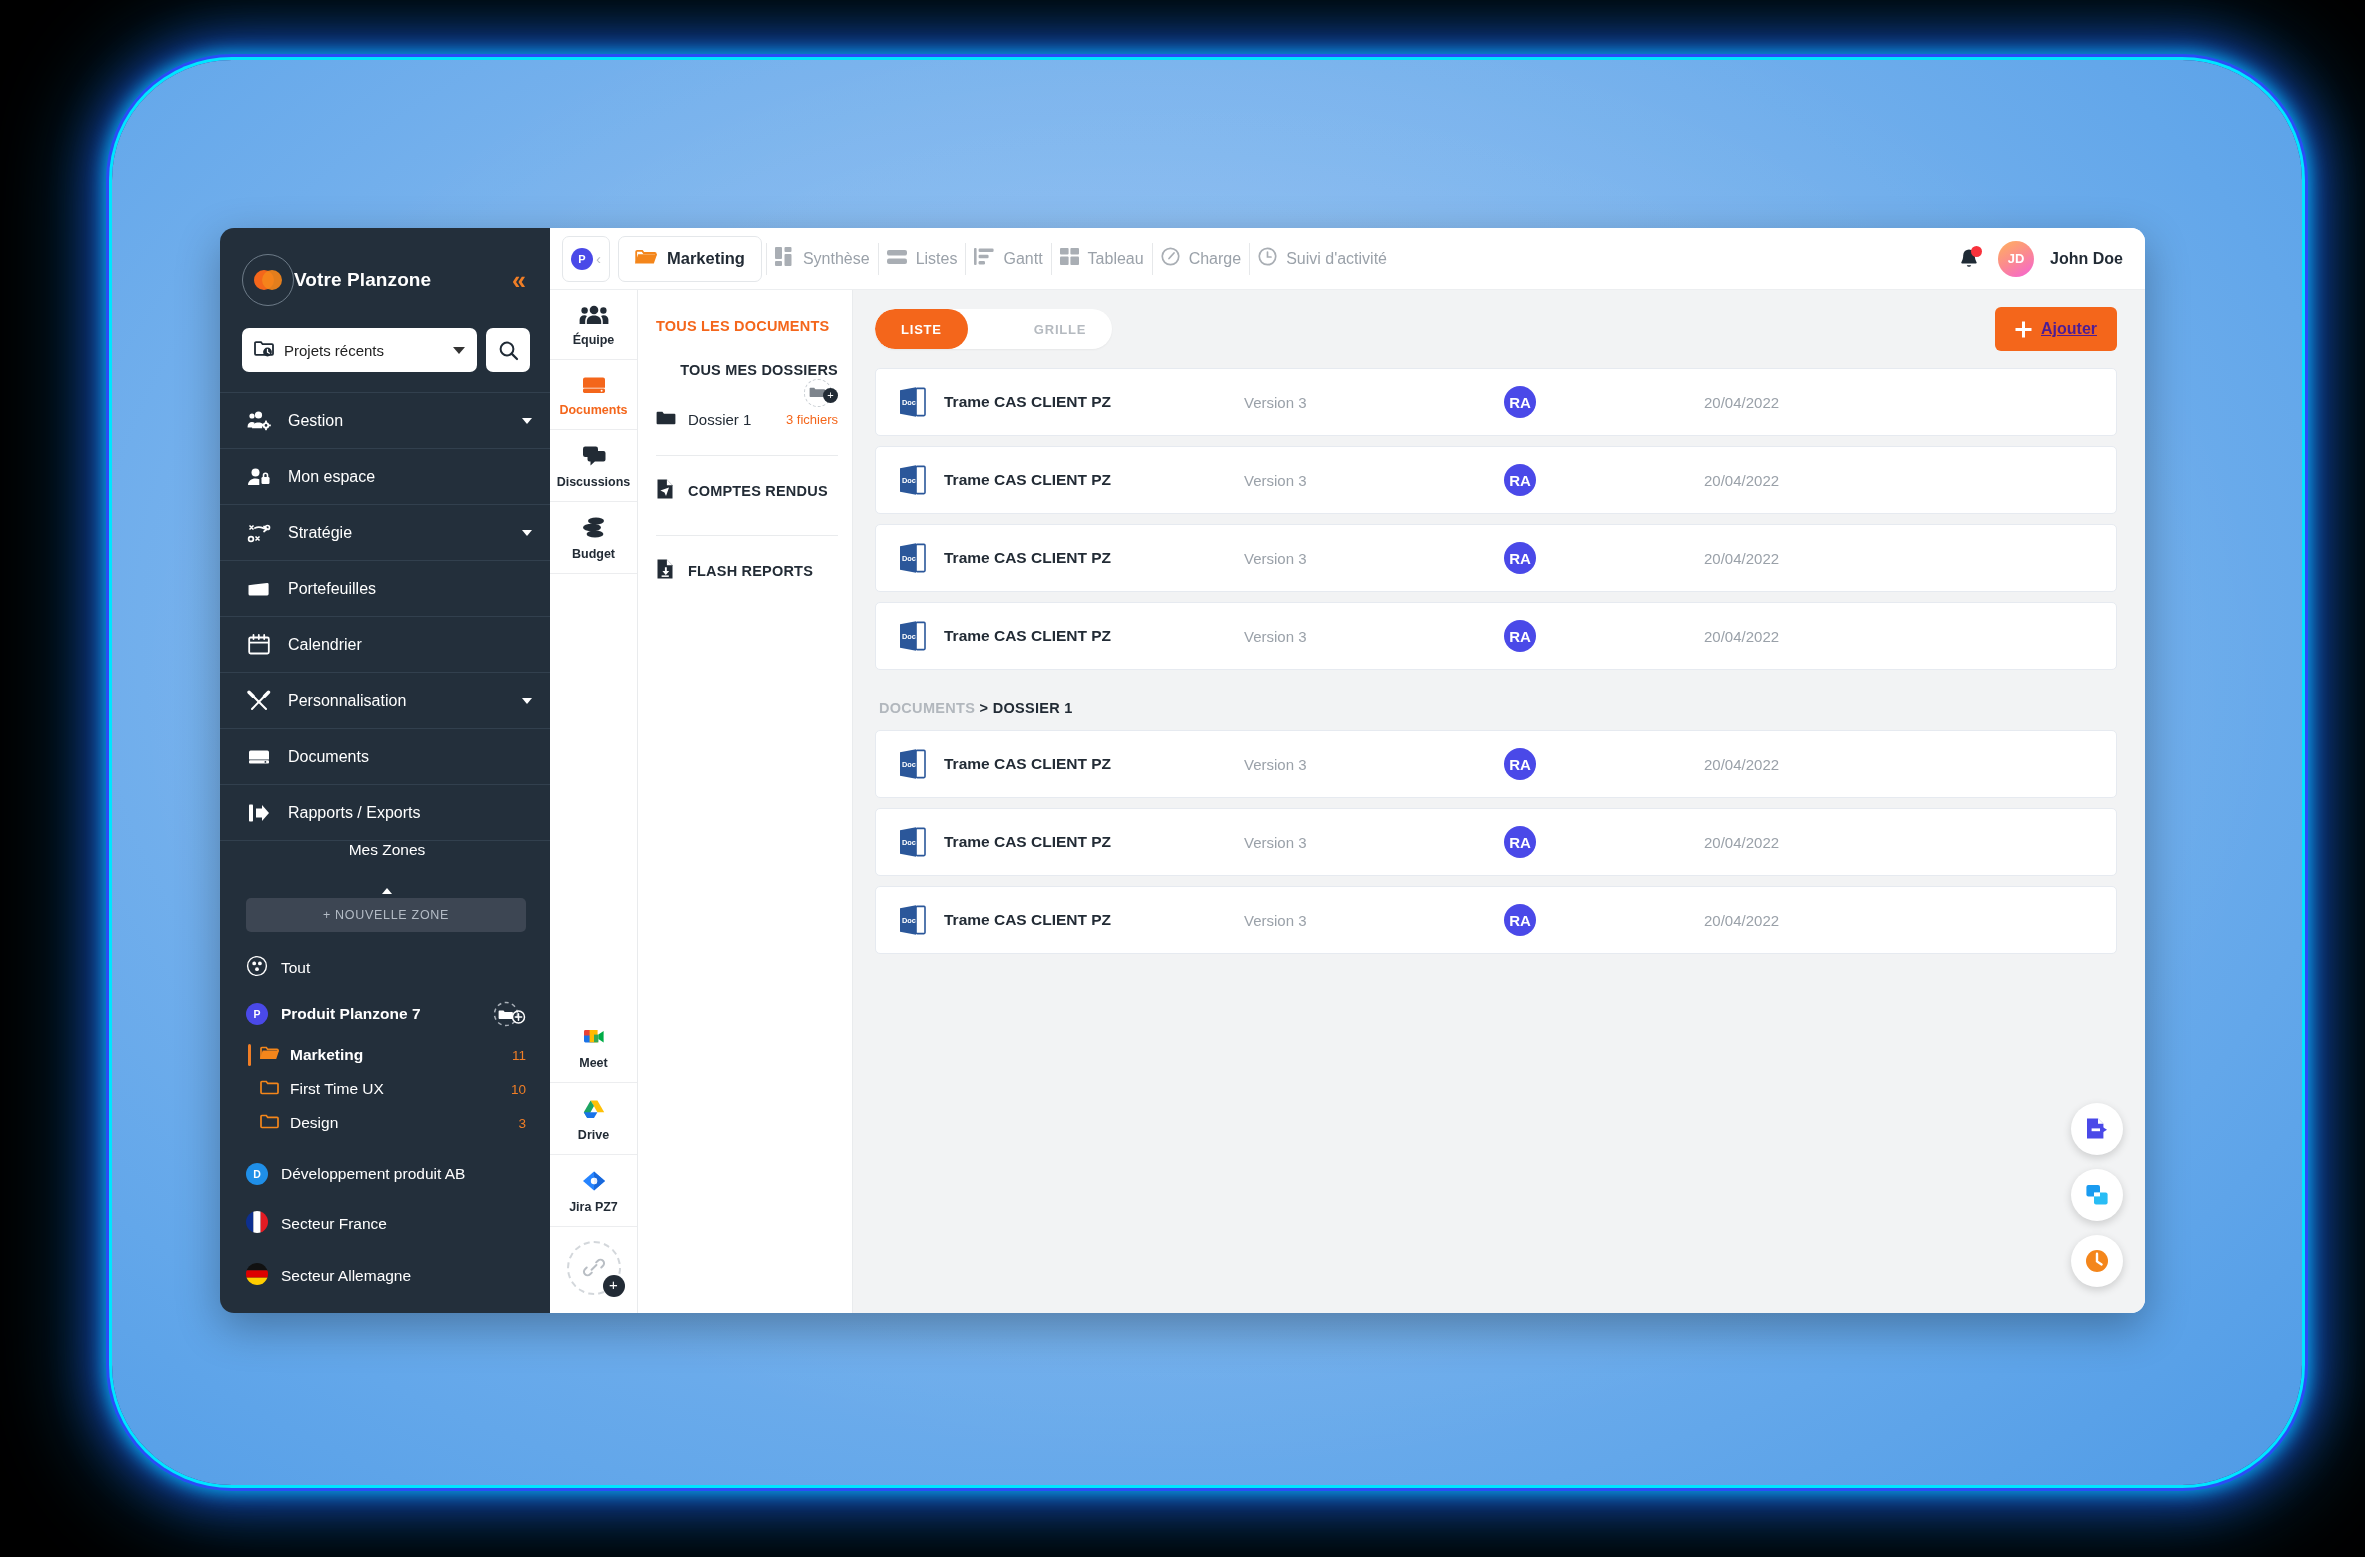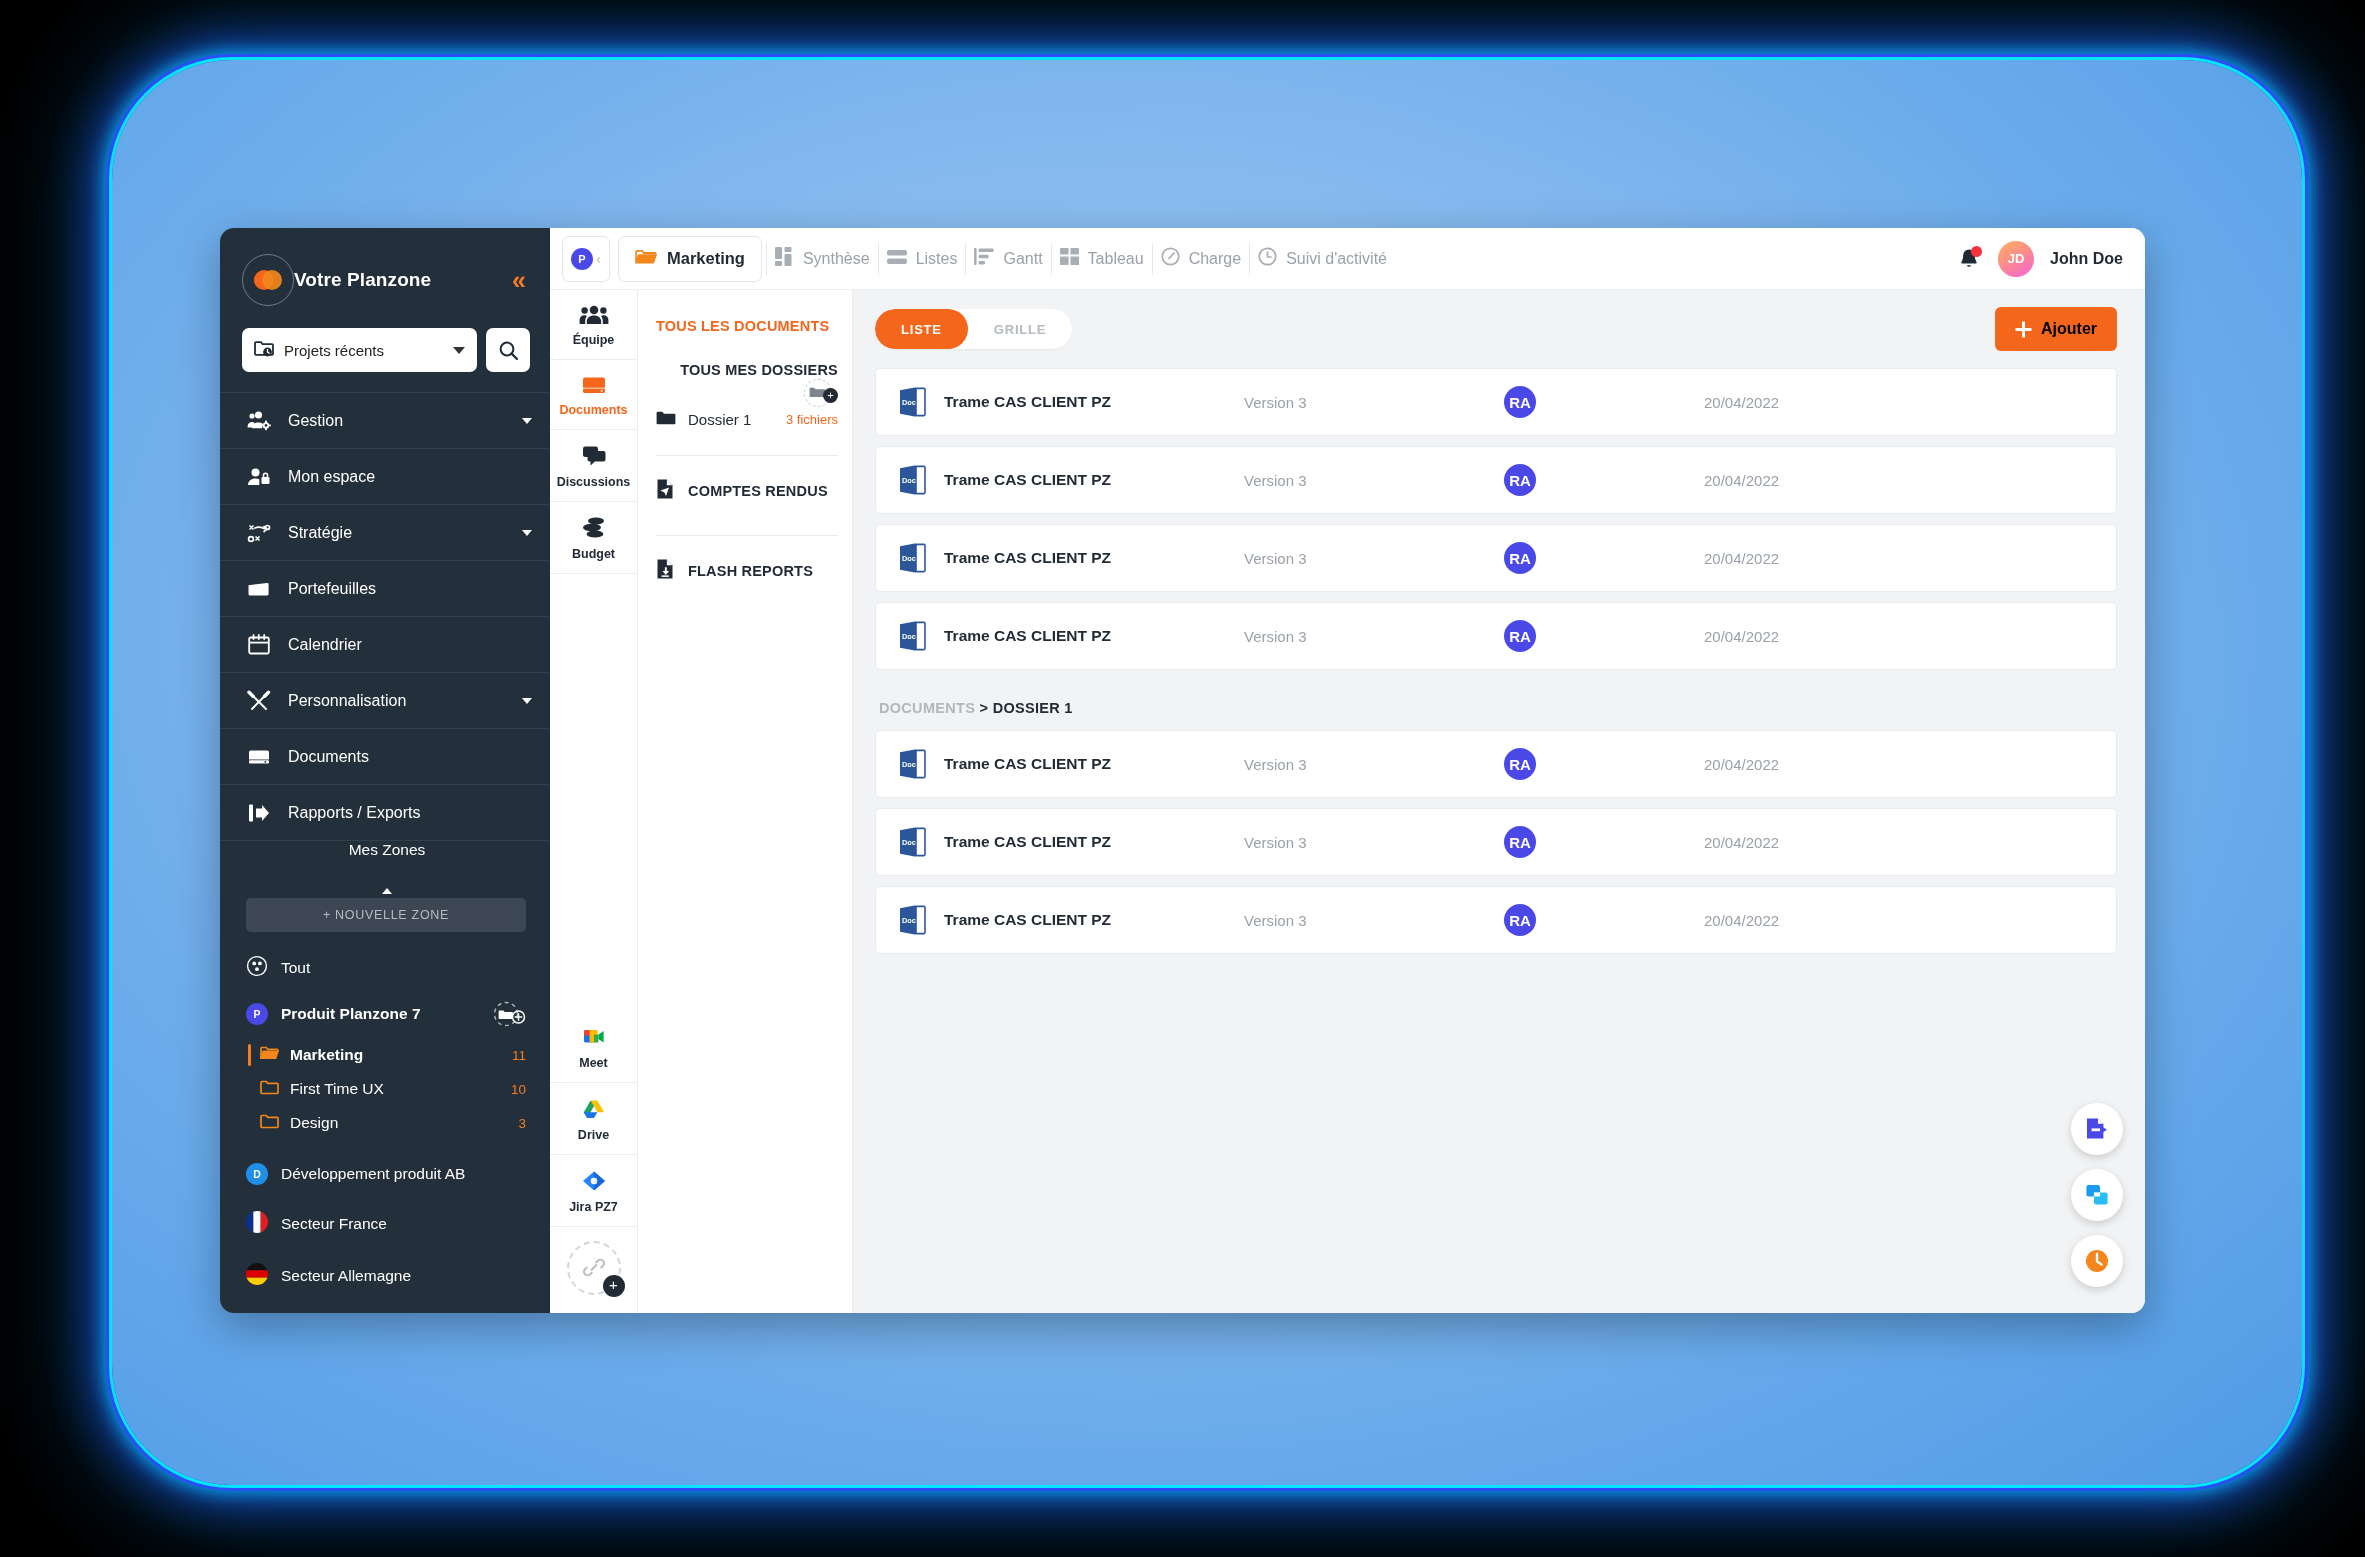--- a/index.html
+++ b/index.html
@@ -187,27 +187,28 @@
   .tree-folder .ct { color: #f4661b; font-size: 13px; }
   .tree-sep { height: 1px; background: #e9ebed; margin: 10px 14px 0 18px; }
   .tree-link { display: flex; align-items: center; gap: 12px; padding: 22px 14px 22px 18px; font-weight: bold; font-size: 14.5px; color: #222b35; cursor: pointer; letter-spacing: .2px; }
 
   
   #content { flex: 1; background: #f2f3f4; display: flex; flex-direction: column; min-width: 0; position: relative; }
   #content-toolbar { height: 78px; display: flex; align-items: center; padding: 0 28px 0 22px; flex-shrink: 0; }
   .seg {
     display: flex; background: #fff; border-radius: 22px; height: 40px; align-items: center; padding: 0; overflow: hidden;
     box-shadow: 0 1px 2px rgba(0,0,0,0.05);
+    gap: 40px;
   }
   .seg-on { background: #f4661b; color: #fff; font-weight: bold; font-size: 13px; letter-spacing: .8px; height: 40px; display:flex; align-items:center; padding: 0 26px; border-radius: 22px; }
   .seg-off { color: #b5bac0; font-weight: bold; font-size: 13px; letter-spacing: .8px; padding: 0 26px; }
   .btn-add {
-    margin-left: auto; background: #f4661b; color: #000000; border-radius: 6px;
+    margin-left: auto; background: #f4661b; color: #4c1d95; border-radius: 6px;
     height: 44px; padding: 0 20px; display: flex; align-items: center; gap: 9px;
-    font-size: 16px; font-weight: bold; cursor: pointer;
+    font-size: 16px; font-weight: bold; cursor: pointer; text-decoration: underline;
   }
 
   #doc-list { flex: 1; padding: 0 28px 0 22px; overflow: hidden; }
   .doc-row {
     background: #fff; border: 1px solid #e6eaf0; border-radius: 5px;
     height: 68px; display: flex; align-items: center; padding: 0 22px;
     margin-bottom: 10px; cursor: pointer;
   }
   .doc-ico { width: 46px; flex-shrink: 0; display: flex; align-items: center; }
   .doc-name { width: 300px; font-size: 15.5px; font-weight: bold; color: #222b35; }

